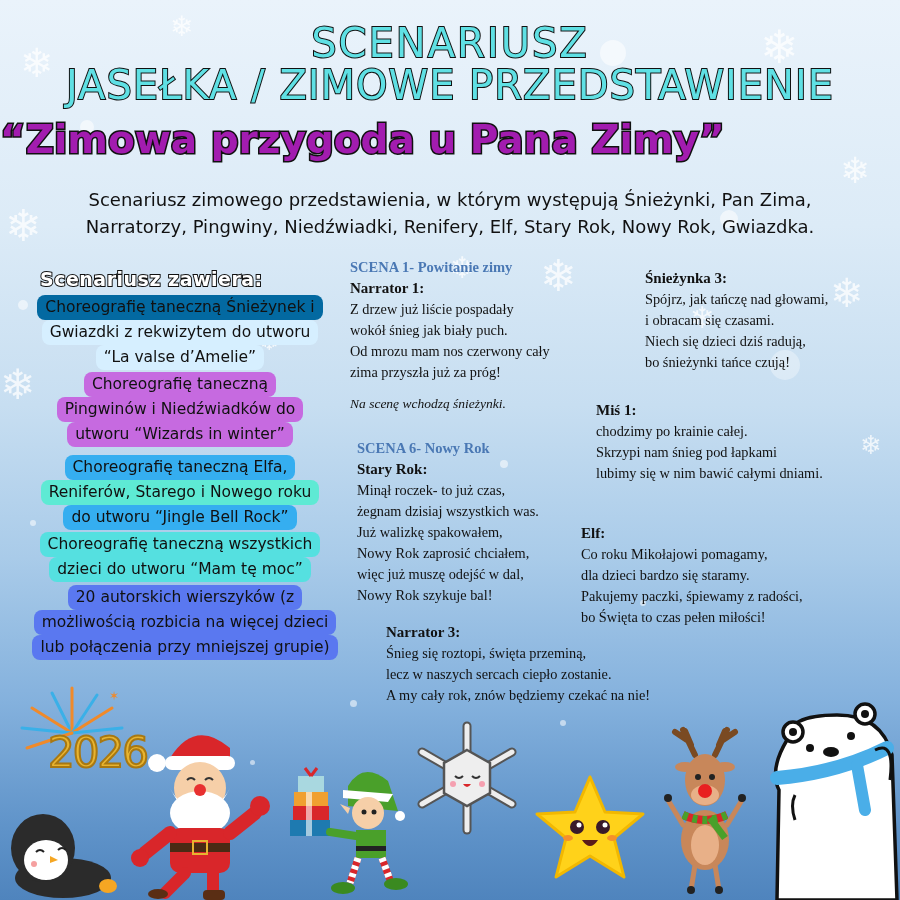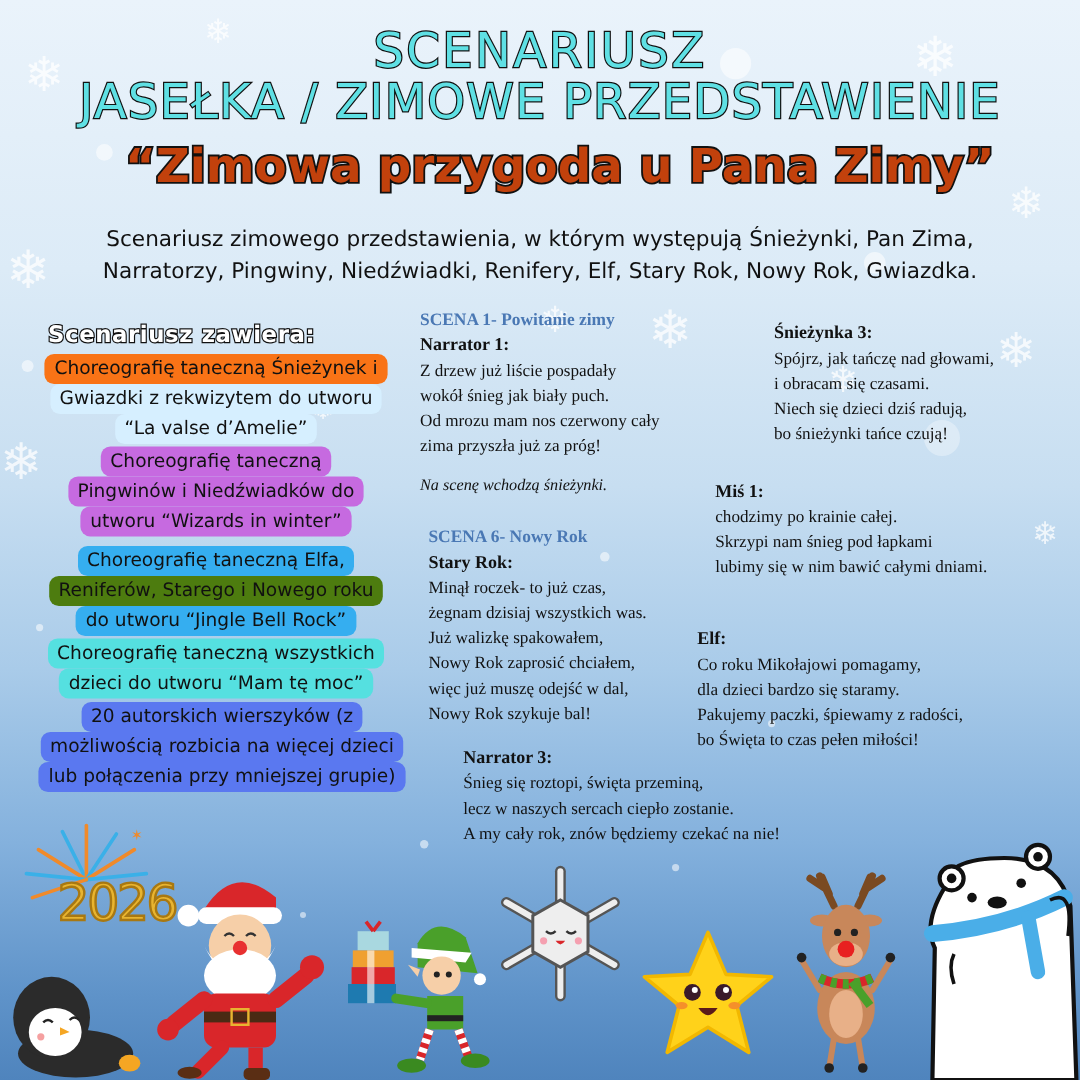--- a/index.html
+++ b/index.html
@@ -17,23 +17,23 @@
   .header-line {
     position: absolute; left: 0; width: 900px; text-align: center;
     font-family: "DejaVu Sans", sans-serif; font-weight: normal;
     color: #5fe0e4; letter-spacing: 2px;
     -webkit-text-stroke: 2px #111;
     paint-order: stroke fill;
   }
   #h1 { top: 20px; font-size: 40px; }
   #h2 { top: 62px; font-size: 40px; letter-spacing: 1px; }
   #subtitle {
-    position: absolute; top: 117px; left: 0; width: 900px; text-align: center;
+    position: absolute; top: 117px; left: 0; width: 900px; text-align: left;
     font-family: "DejaVu Sans", sans-serif; font-weight: bold; font-size: 39px;
-    color: #c2410c; -webkit-text-stroke: 3px #111; paint-order: stroke fill; padding-left: 33px;
+    color: #a21caf; -webkit-text-stroke: 3px #111; paint-order: stroke fill;
   }
   #intro {
     position: absolute; top: 186px; left: 30px; width: 840px; text-align: center;
     font-family: "DejaVu Sans", sans-serif; font-size: 18px; line-height: 27px; color: #111;
   }
 
   
   #contents-title {
     position: absolute; top: 268px; left: 40px;
     font-family: "DejaVu Sans", sans-serif; font-weight: bold; font-size: 19px;
@@ -99,32 +99,32 @@
 <div id="h2" class="header-line">JASEŁKA /  ZIMOWE PRZEDSTAWIENIE</div>
 <div id="subtitle">“Zimowa przygoda u Pana Zimy”</div>
 <div id="intro">
   <div>Scenariusz zimowego przedstawienia, w którym występują Śnieżynki, Pan Zima,</div>
   <div>Narratorzy, Pingwiny, Niedźwiadki, Renifery, Elf, Stary Rok, Nowy Rok, Gwiazdka.</div>
 </div>
 
 <div id="contents-title">Scenariusz zawiera:</div>
 
 <div id="f1" class="feat">
-  <span class="ln"><span style="background:#f97316">Choreografię taneczną Śnieżynek i</span></span>
+  <span class="ln"><span style="background:#0369a1">Choreografię taneczną Śnieżynek i</span></span>
   <span class="ln"><span style="background:#d6efff">Gwiazdki z rekwizytem do utworu</span></span>
   <span class="ln"><span style="background:#d6efff">“La valse d’Amelie”</span></span>
 </div>
 <div id="f2" class="feat">
   <span class="ln"><span style="background:#c66ae0">Choreografię taneczną</span></span>
   <span class="ln"><span style="background:#c66ae0">Pingwinów i Niedźwiadków do</span></span>
   <span class="ln"><span style="background:#c66ae0">utworu “Wizards in winter”</span></span>
 </div>
 <div id="f3" class="feat">
   <span class="ln"><span style="background:#35aef0">Choreografię taneczną Elfa,</span></span>
-  <span class="ln"><span style="background:#4d7c0f">Reniferów, Starego i Nowego roku</span></span>
+  <span class="ln"><span style="background:#5eead4">Reniferów, Starego i Nowego roku</span></span>
   <span class="ln"><span style="background:#35aef0">do utworu “Jingle Bell Rock”</span></span>
 </div>
 <div id="f4" class="feat">
   <span class="ln"><span style="background:#55e0e0">Choreografię taneczną wszystkich</span></span>
   <span class="ln"><span style="background:#55e0e0">dzieci do utworu “Mam tę moc”</span></span>
 </div>
 <div id="f5" class="feat">
   <span class="ln"><span style="background:#5a78f0">20 autorskich wierszyków (z</span></span>
   <span class="ln"><span style="background:#5a78f0">możliwością rozbicia na więcej dzieci</span></span>
   <span class="ln"><span style="background:#5a78f0">lub połączenia przy mniejszej grupie)</span></span>

